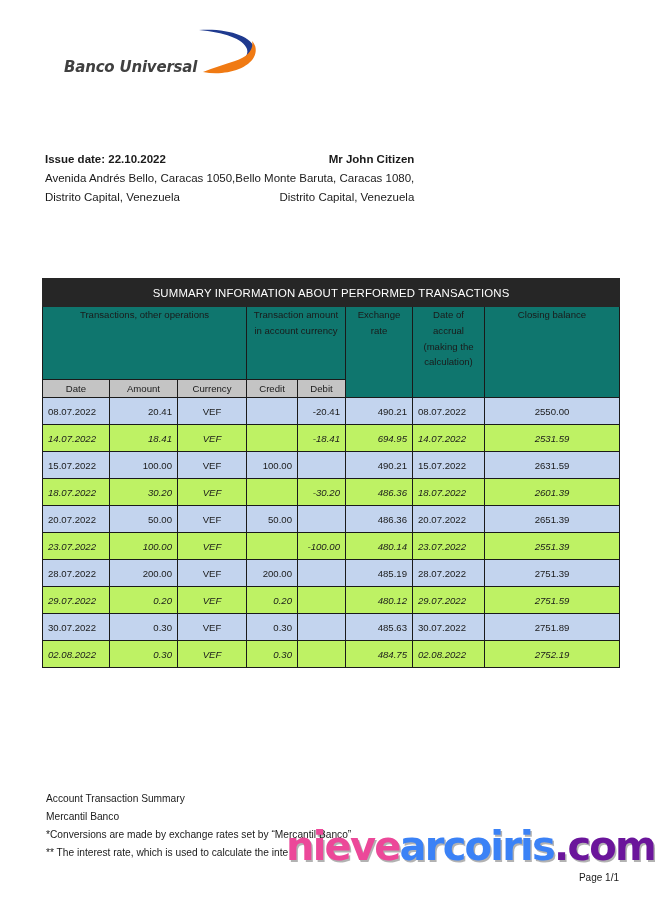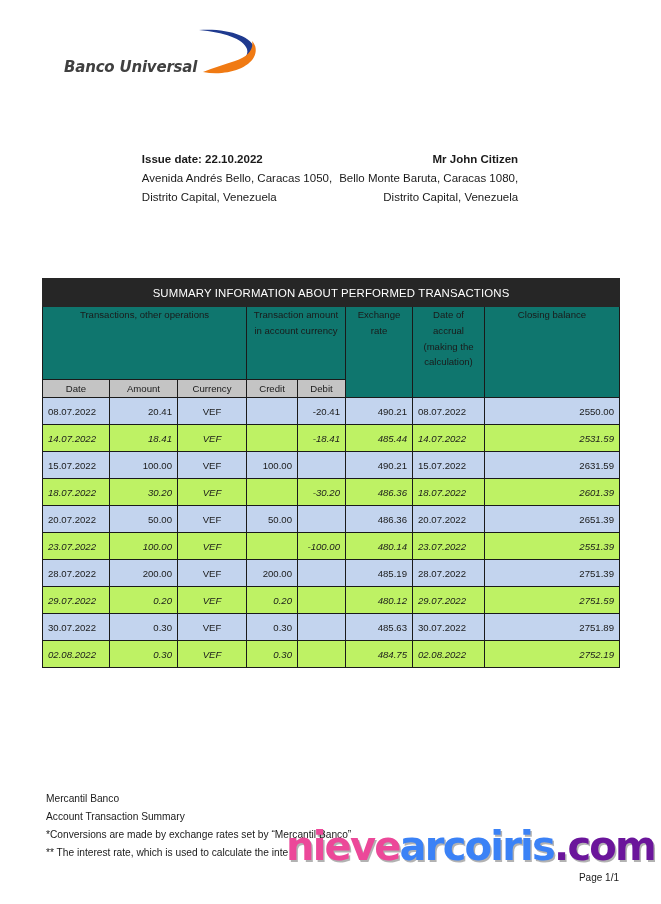--- a/index.html
+++ b/index.html
@@ -54,24 +54,23 @@
     top: -2px;
   }
 
   
   #header-row {
     position: absolute;
     left: 45px;
     top: 150px;
     width: 570px;
     display: flex;
-    justify-content: center;
+    justify-content: flex-start;
     font-size: 11.5px;
     line-height: 1.65;
-    gap: 7px;
   }
   .hdr-col-left { text-align: left; }
   .hdr-col-right { text-align: right; }
   .hdr-strong { font-weight: bold; }
 
   
   #txn-table {
     position: absolute;
     left: 42px;
     top: 278px;
@@ -117,21 +116,21 @@
   #txn-table tbody td {
     height: 26px;
   }
   .c-date   { text-align: left; }
   .c-amount { text-align: right; }
   .c-curr   { text-align: center; }
   .c-credit { text-align: right; }
   .c-debit  { text-align: right; }
   .c-rate   { text-align: right; padding-right: 18px; }
   .c-accr   { text-align: left; }
-  .c-bal    { text-align: right; }
+  .c-bal    { text-align: center; }
 
   
   #footer-notes {
     position: absolute;
     left: 46px;
     top: 790px;
     width: 560px;
     font-size: 10.2px;
     line-height: 1.78;
   }
@@ -224,21 +223,21 @@
         <td class="c-rate">490.21</td>
         <td class="c-accr">08.07.2022</td>
         <td class="c-bal">2550.00</td>
       </tr>
       <tr class="row-white">
         <td class="c-date">14.07.2022</td>
         <td class="c-amount">18.41</td>
         <td class="c-curr">VEF</td>
         <td class="c-credit"></td>
         <td class="c-debit">-18.41</td>
-        <td class="c-rate">485.44</td>
+        <td class="c-rate">694.95</td>
         <td class="c-accr">14.07.2022</td>
         <td class="c-bal">2531.59</td>
       </tr>
       <tr class="row-blue">
         <td class="c-date">15.07.2022</td>
         <td class="c-amount">100.00</td>
         <td class="c-curr">VEF</td>
         <td class="c-credit">100.00</td>
         <td class="c-debit"></td>
         <td class="c-rate">490.21</td>
@@ -312,21 +311,21 @@
         <td class="c-credit">0.30</td>
         <td class="c-debit"></td>
         <td class="c-rate">484.75</td>
         <td class="c-accr">02.08.2022</td>
         <td class="c-bal">2752.19</td>
       </tr>
     </tbody>
 </table>
 
 <div id="footer-notes">
+  <div>Account Transaction Summary</div>
   <div>Mercantil Banco</div>
-  <div>Account Transaction Summary</div>
   <div>*Conversions are made by exchange rates set by “Mercantil Banco”</div>
   <div>** The interest rate, which is used to calculate the inte</div>
 </div>
 
 <div id="page-number">Page 1/1</div>
 
 <div id="watermark"><span class="wm-a">nieve</span><span class="wm-b">arcoiris</span><span class="wm-c">.com</span></div>
 
 </body></html>

